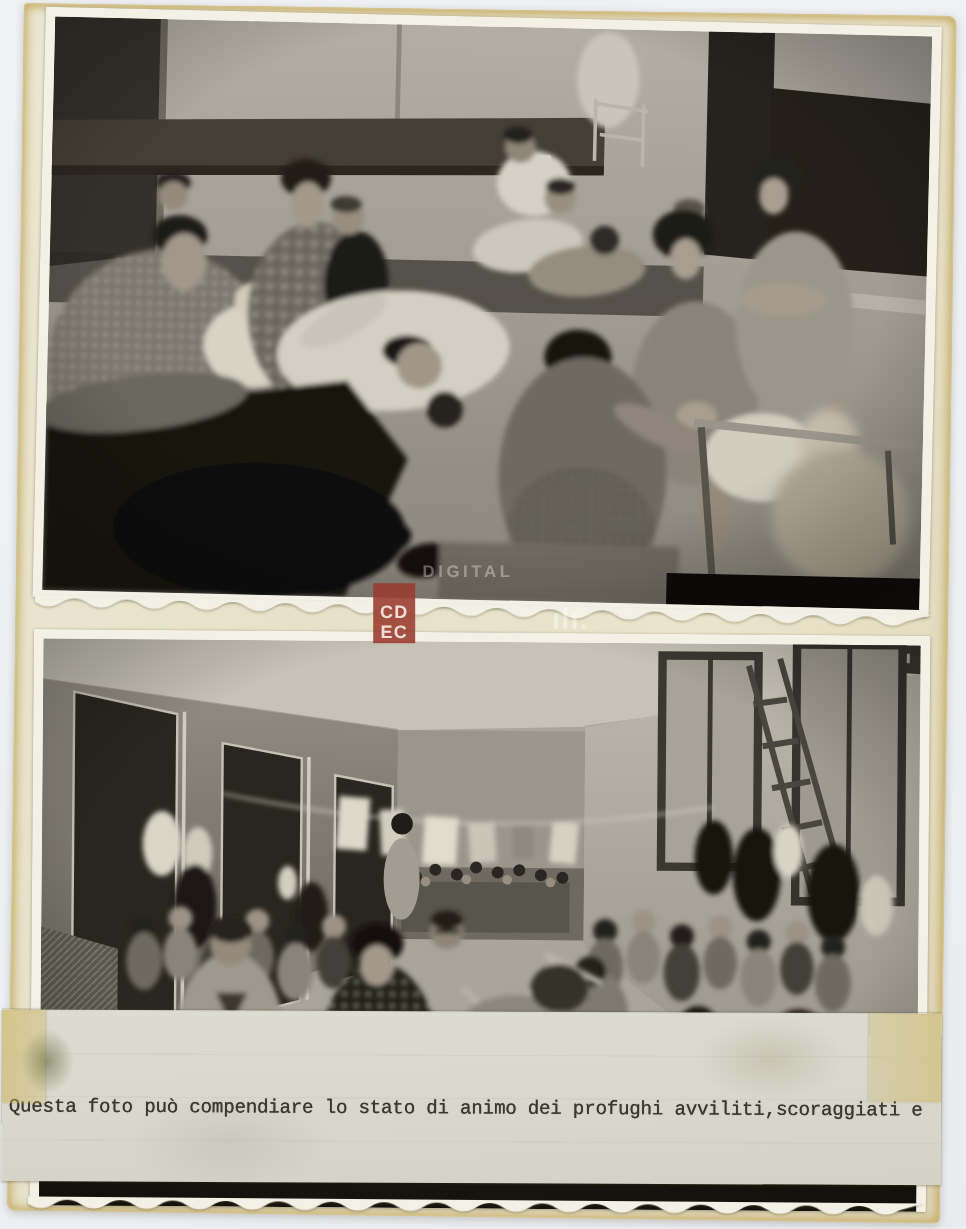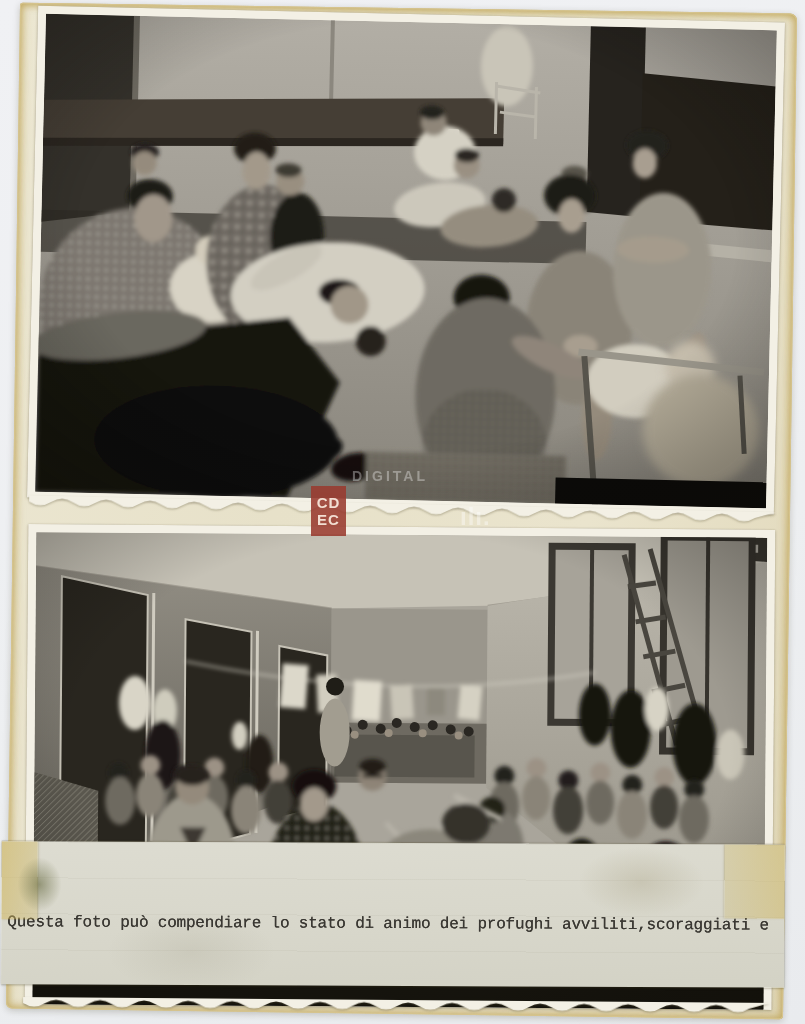--- a/index.html
+++ b/index.html
@@ -69,21 +69,21 @@
     white-space:pre;letter-spacing:-0.2px;
   }
   .cap-line:nth-child(3){margin-left:4px;}
   .cap-line:nth-child(4){margin-left:4px;}
   .watermark{position:absolute;left:0;top:0;z-index:5;}
   .wm-box{
     position:absolute;left:311px;top:486px;width:35px;height:50px;
     background:rgba(152,58,47,.88);
     color:#f2ded2;font-weight:bold;font-size:15px;line-height:17px;
     letter-spacing:1px;text-align:center;
-    display:flex;flex-direction:column;justify-content:center;
+    display:flex;flex-direction:column;justify-content:flex-end;
   }
   .wm-word{
     position:absolute;left:352px;top:468px;
     font-weight:bold;font-size:14px;letter-spacing:3px;
     color:rgba(255,255,255,.34);
   }
   .wm-bars{
     position:absolute;left:460px;top:503px;
     font-weight:bold;font-size:24px;letter-spacing:1px;
     color:rgba(255,255,255,.38);

